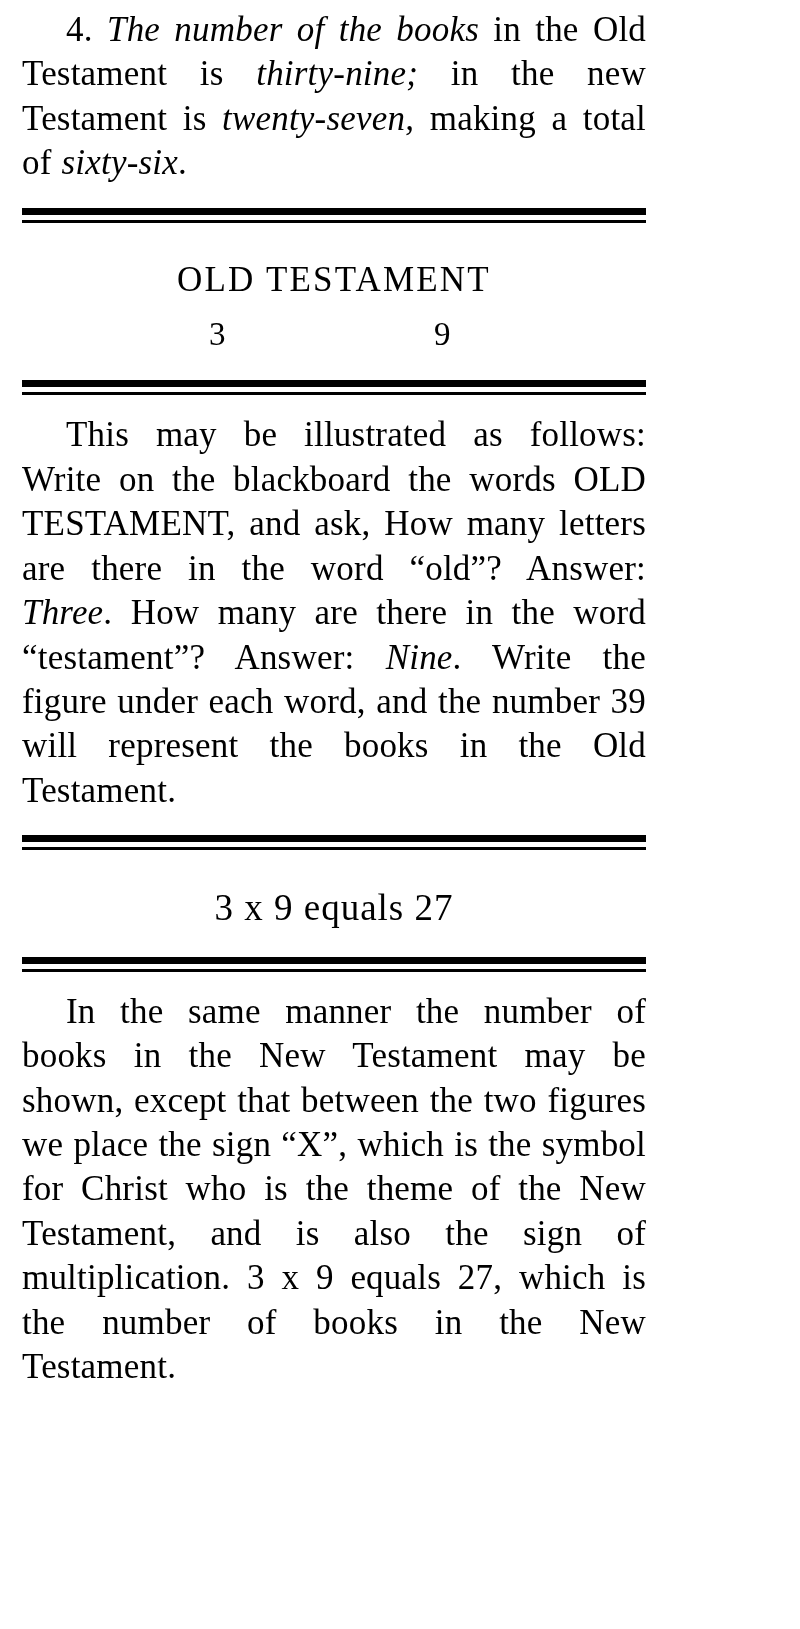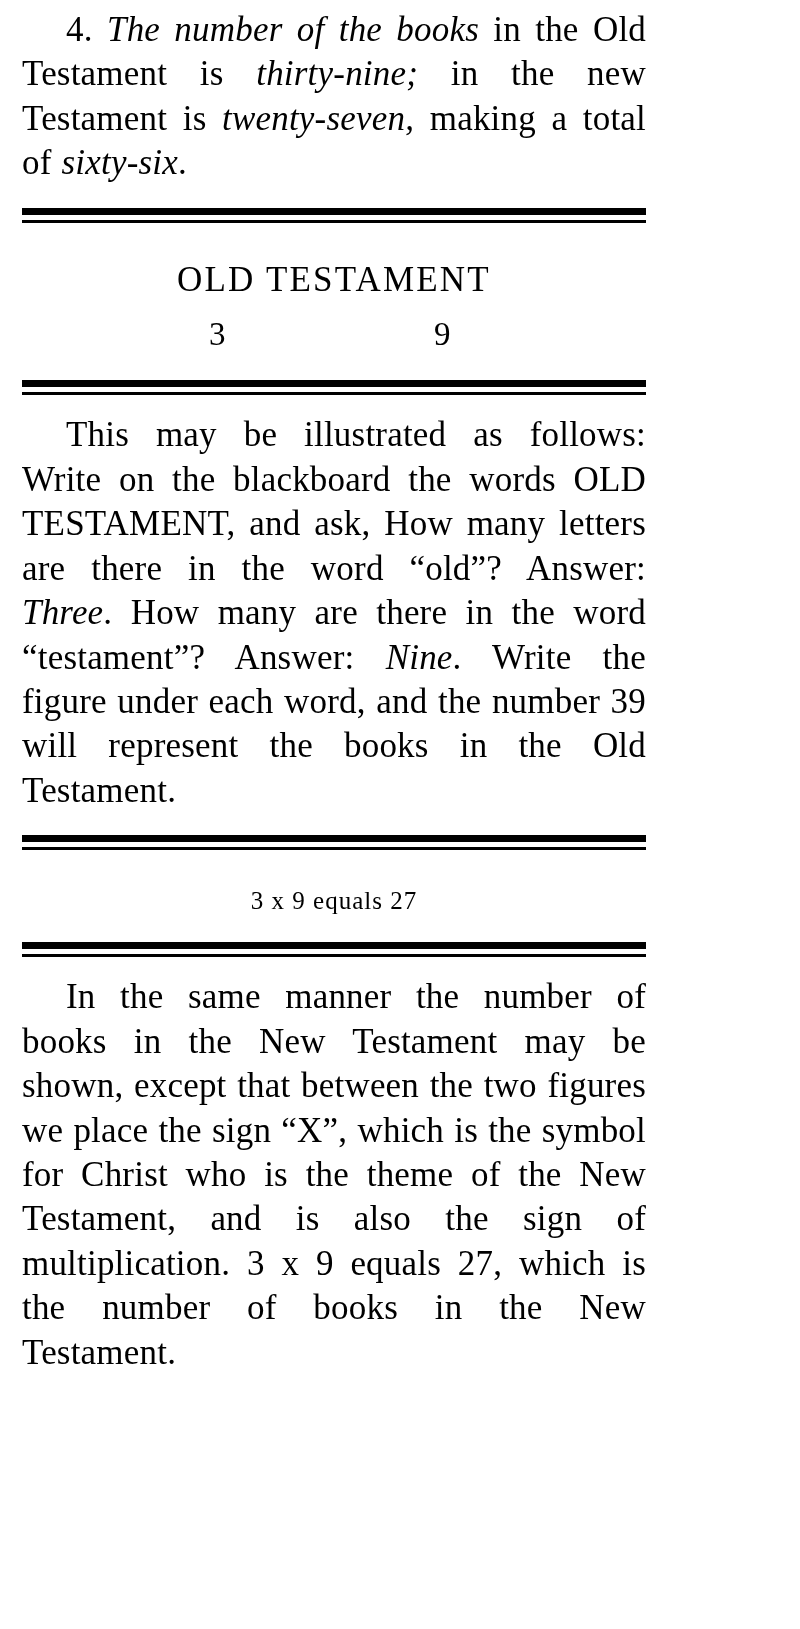--- a/index.html
+++ b/index.html
@@ -83,21 +83,21 @@
     box-sizing: border-box;
   }
   .fig-right {
     display: inline-block;
     width: 300px;
     text-align: left;
     padding-left: 100px;
     box-sizing: border-box;
   }
   .panel-figs-single {
-    font-size: 25px;
+    font-size: 37px;
     margin: 14px 0 26px 0;
     line-height: 1.2;
     letter-spacing: 1px;
     text-align: center;
   }
   .para-block {
     margin-top: 10px;
   }
 </style>
 </head>

